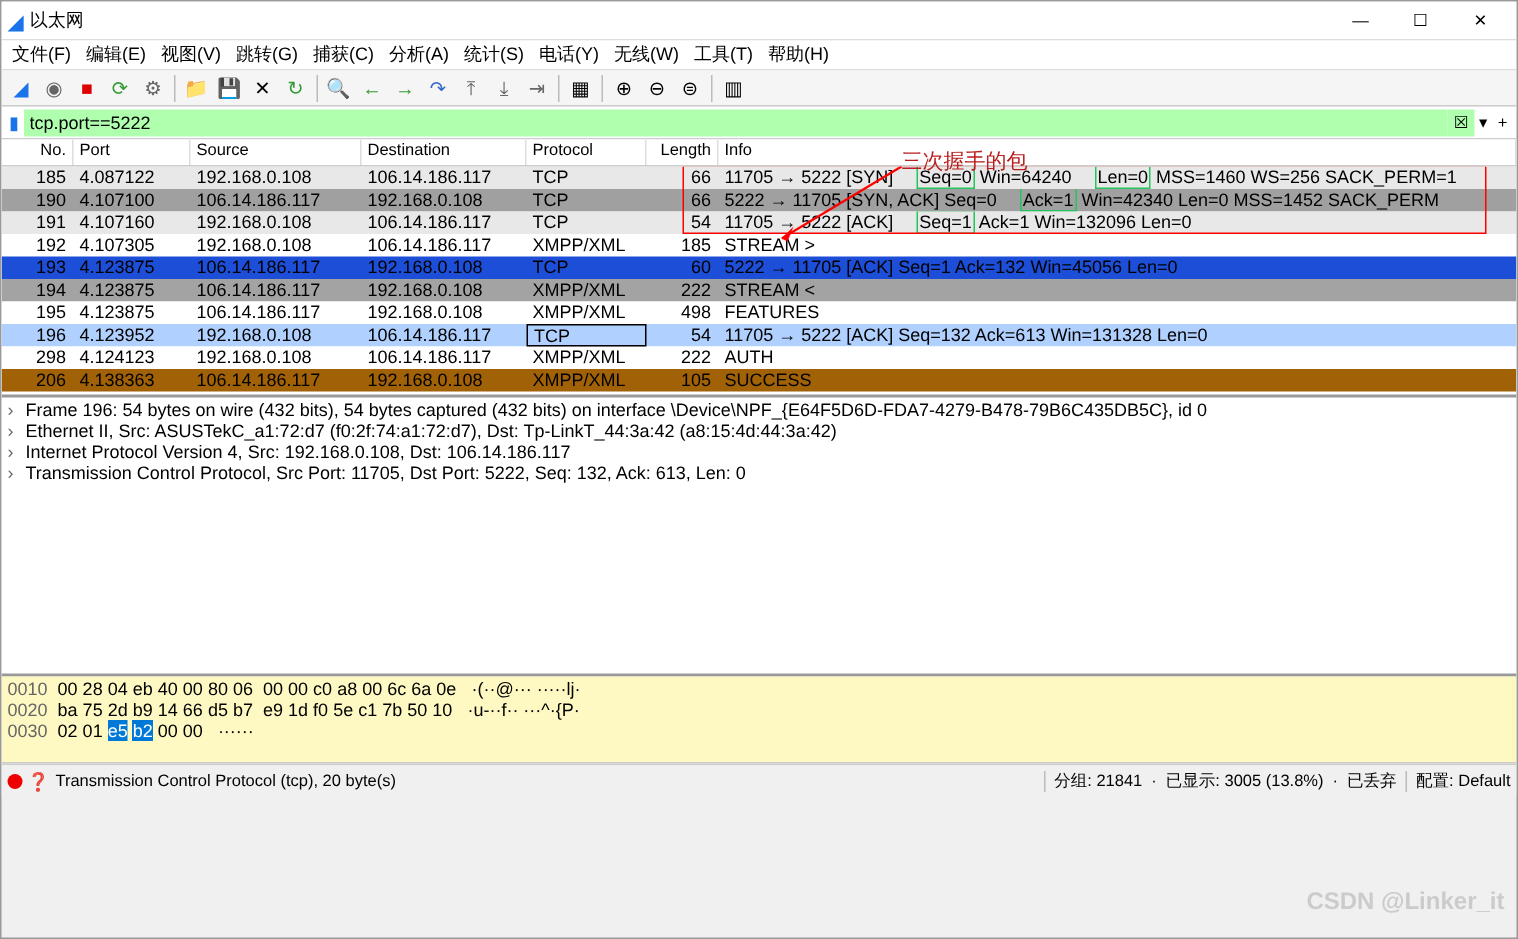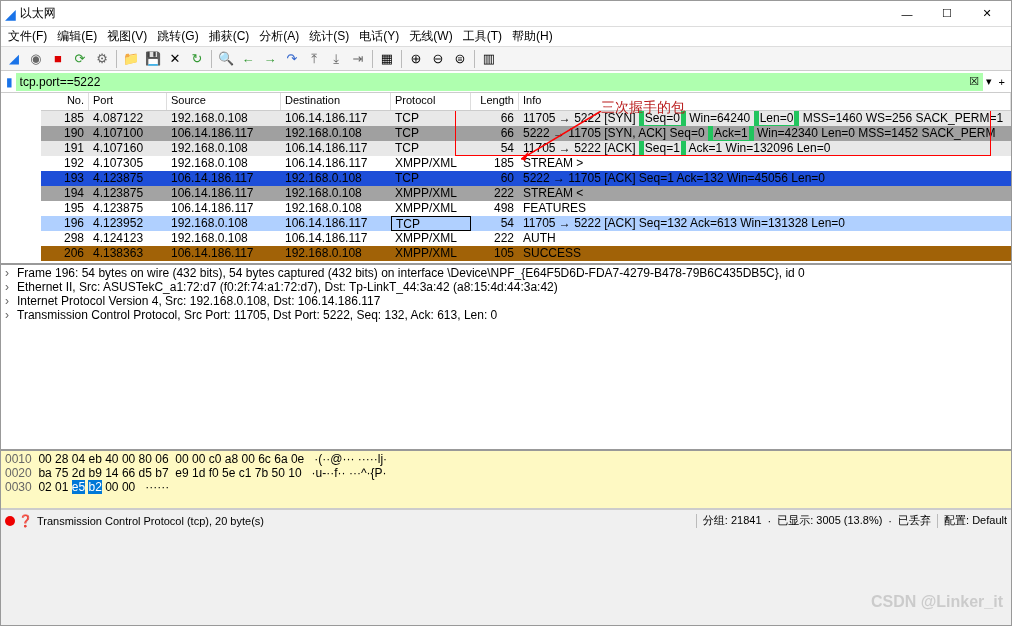--- a/index.html
+++ b/index.html
@@ -12,40 +12,40 @@
 .menubar { height:20px; background:#fff; display:flex; align-items:center; padding:0 2px; border-bottom:1px solid #ddd; font-size:12px; }
 .menubar span { padding:0 5px; cursor:pointer; }
 .toolbar { height:24px; background:#f5f5f5; display:flex; align-items:center; padding:0 2px; border-bottom:1px solid #ccc; position:relative; }
 .tbtn { width:20px; height:20px; margin:0 1px; display:flex; align-items:center; justify-content:center; cursor:pointer; border:1px solid transparent; font-size:13px; }
 .tsep { width:1px; height:18px; background:#bbb; margin:0 3px; }
 .filterbar { height:22px; background:#fff; display:flex; align-items:center; padding:0 2px; border-bottom:1px solid #ccc; }
 .filterbar .book { color:#1a73e8; font-size:12px; padding:0 3px; }
 .filterbar input { flex:1; border:none; background:#afffaf; height:18px; padding:0 4px; font-size:12px; outline:none; }
 .filterbar .clr { background:#afffaf; padding:0 4px; height:18px; display:flex; align-items:center; cursor:pointer; }
 .filterbar .plus { padding:0 4px; cursor:pointer; }
-.packet-list { height:172px; background:#fff; overflow:auto; border-bottom:2px solid #999; position:relative;padding-left:40px; }
+.packet-list { height:172px; background:#fff; overflow:auto; border-bottom:2px solid #999; position:relative; }
 .plhead { display:flex; height:18px; background:#fff; border-bottom:1px solid #ccc; font-size:11px; position:sticky; top:0; }
 .plhead div { border-right:1px solid #ddd; padding:1px 4px; }
 .plrow { display:flex; height:15px; font-family:Consolas,monospace; font-size:12px; white-space:nowrap; cursor:pointer; }
 .plrow div { padding:0 4px; border-right:1px solid transparent; overflow:hidden; }
 .c-no{width:48px;text-align:right;} .c-time{width:78px;} .c-src{width:114px;} .c-dst{width:110px;} .c-proto{width:80px;} .c-len{width:48px;text-align:right;} .c-info{flex:1;}
 .annotation { position:absolute; color:#b91c1c; font-size:14px; font-family:"Microsoft YaHei"; pointer-events:none; z-index:10; top:52px; left:600px; }
 .arrow-svg { position:absolute; top:64px; left:520px; width:120px; height:50px; pointer-events:none; z-index:9; }
 .detail-pane { height:186px; background:#fff; overflow:auto; border-bottom:2px solid #999; font-family:Consolas,monospace; font-size:12px; padding:1px 0; }
 .detail-pane .line { padding:0 4px; display:flex; align-items:center; cursor:pointer; }
 .detail-pane .expander { width:12px; color:#666; }
 .hex-pane { height:58px; background:#fef9c3; overflow:auto; font-family:Consolas,monospace; font-size:12px; padding:1px 4px; border-bottom:1px solid #ccc; white-space:pre; }
 .hex-pane .offset { color:#666; }
 .hex-pane .hl { background:#0078d7; color:#fff; }
 .statusbar { height:22px; background:#f0f0f0; display:flex; align-items:center; padding:0 4px; font-size:11px; border-top:1px solid #ccc; }
 .statusbar .dot-red { width:10px; height:10px; background:#e00; border-radius:50%; margin-right:3px; }
 .statusbar .dot-blue { color:#1a73e8; font-size:12px; margin-right:4px; }
 .statusbar .sep { width:1px; height:14px; background:#bbb; margin:0 6px; }
 .watermark { position:absolute; bottom:14px; right:8px; font-size:16px; color:rgba(120,120,120,.3); font-weight:bold; z-index:20; pointer-events:none; }
-.red-box { border:5px solid #22c55e; padding:0 1px; display:inline; }
+.red-box { border:1px solid #22c55e; padding:0 1px; display:inline;margin-left:12px; }
 .red-outer { border:1px solid #f00; position:absolute; pointer-events:none; }
 </style>
 </head>
 <body>
 
 <div class="titlebar">
   <span class="fin">◢</span>
   <span class="title">以太网</span>
   <div class="winbtns">
     <div>—</div>

